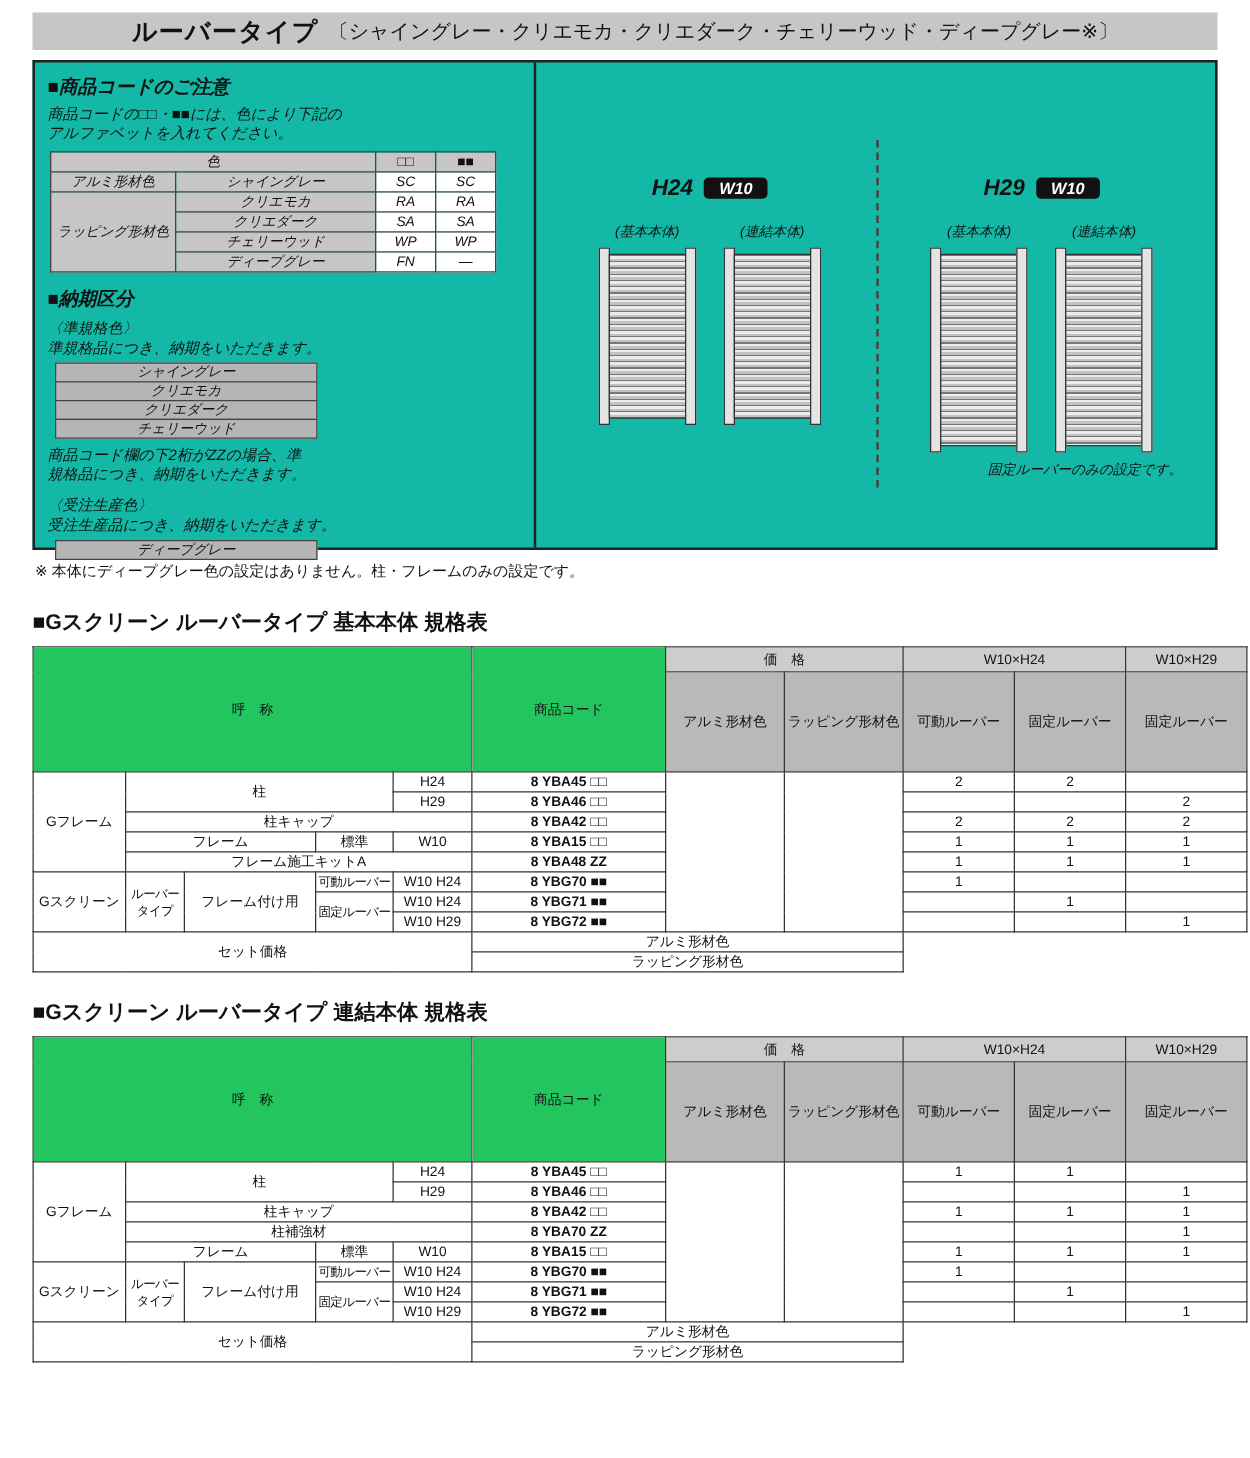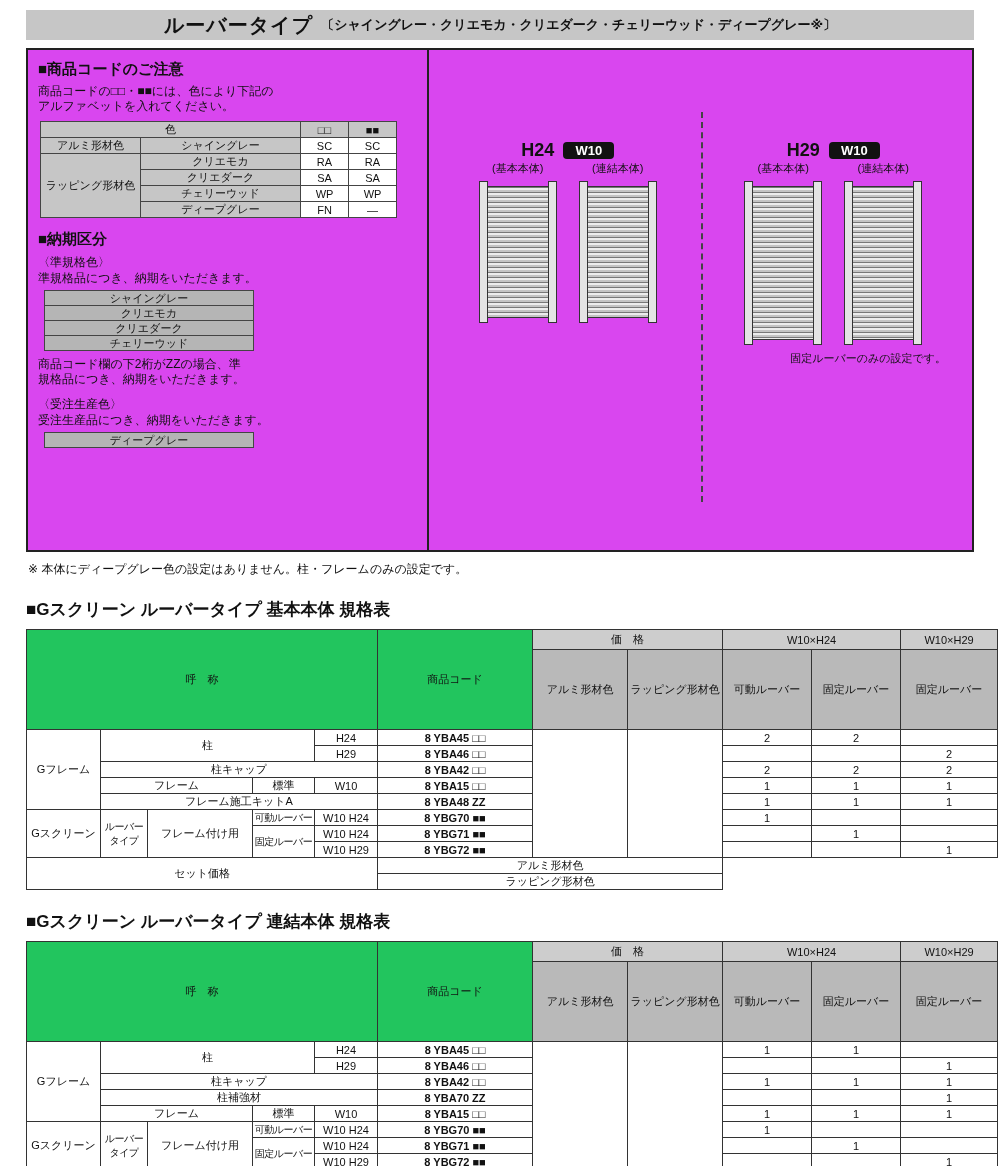--- a/index.html
+++ b/index.html
@@ -9,24 +9,24 @@
     width: 1000px;
   }
   .page { width: 1000px; padding: 10px 26px 16px; }
 
   
   .top-bar {
     background: #c6c6c6; height: 30px;
     display: flex; align-items: center; justify-content: center; gap: 8px;
   }
   .top-title { font-size: 20px; font-weight: bold; letter-spacing: 1px; }
-  .top-sub { font-size: 13px; font-weight: bold; }
+  .top-sub { font-size: 16px; font-weight: normal; }
 
   
-  .main-box { border: 2px solid #222; margin-top: 8px; display: flex; height: 504px; background:#d946ef; }
+  .main-box { border: 2px solid #222; margin-top: 8px; display: flex; height: 392px; background:#14b8a6;font-style:italic; }
   .left-panel { width: 401px; border-right: 2px solid #222; padding: 8px 10px; }
   .right-panel { flex: 1; position: relative; padding: 10px 6px; }
 
   .sec-head { font-size: 15px; font-weight: bold; margin: 2px 0 5px; }
   .body-text { font-size: 12px; line-height: 15px; }
   .sub-label { font-size: 12px; margin-top: 9px; }
 
   .color-table { border-collapse: collapse; margin: 7px 0 12px 2px; font-size: 11px; }
   .color-table td { border: 1px solid #444; height: 16px; text-align: center; padding: 0 3px; background: #fff; }
   .color-table .g { background: #c6c6c6; }
@@ -43,21 +43,21 @@
     position: absolute; left: 50%; top: 62px; bottom: 48px;
     border-left: 2px dashed #444;
   }
   .diagram-group { width: 50%; display: flex; flex-direction: column; align-items: center; }
   .dg-header { display: flex; align-items: center; gap: 9px; margin-top: 80px; }
   .h-label { font-size: 18px; font-weight: bold; }
   .w-badge {
     background: #111; color: #fff; font-weight: bold; font-size: 13px;
     padding: 1px 12px; border-radius: 4px;
   }
-  .dg-labels { display: flex; gap: 22px; font-size: 11px; }
+  .dg-labels { display: flex; gap: 22px; margin-top: 17px; font-size: 11px; }
   .dg-labels span { width: 78px; text-align: center; }
   .dg-panels { display: flex; gap: 22px; margin-top: 5px; }
   .panel { position: relative; width: 78px; }
   .panel.h24 { height: 142px; }
   .panel.h29 { height: 164px; }
   .post {
     position: absolute; top: 0; bottom: 0; width: 9px;
     background: #e4e4e4; border: 1px solid #333;
   }
   .post.left { left: 0; } .post.right { right: 0; }

